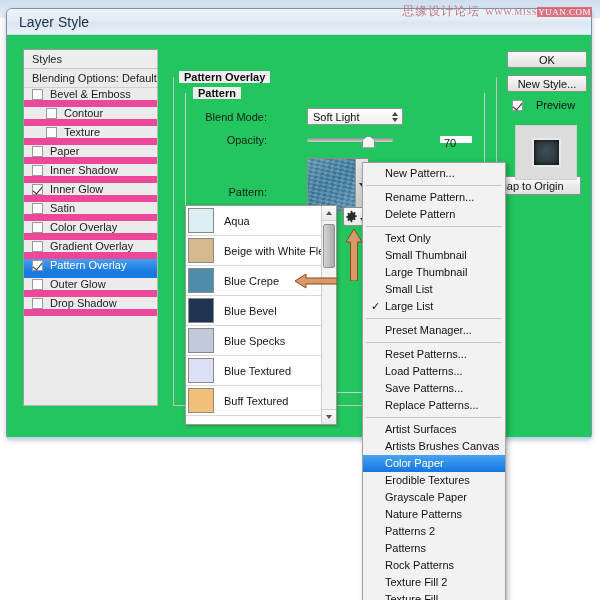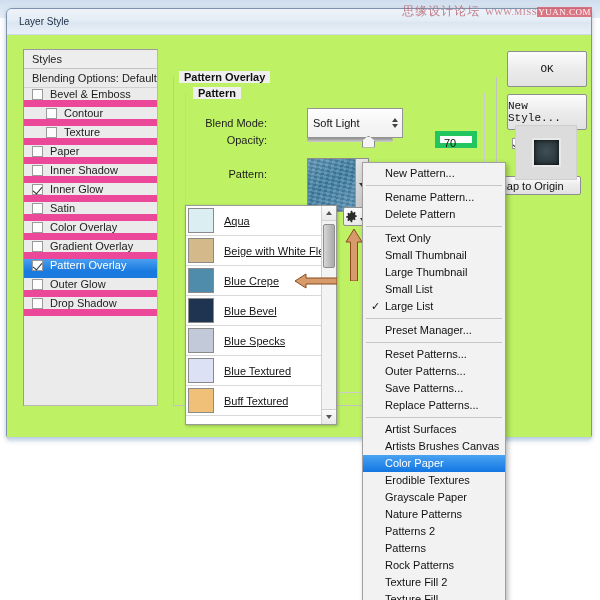--- a/index.html
+++ b/index.html
@@ -88,27 +88,27 @@
     height: 26px;
     border-radius: 5px 5px 0 0;
     background: linear-gradient(180deg, #eef3f9 0%, #e3ecf5 48%, #dbe6f1 52%, #e9f0f8 100%);
     border-bottom: 1px solid #cdd9e6;
     display: flex;
     align-items: center;
     padding-left: 12px;
     box-sizing: border-box;
   }
   .titlebar .title {
-    font-size: 10px;
+    font-size: 14px;
     color: #1b2c44;
   }
   .dlg-body {
     position: absolute;
     left: 0; top: 26px; right: 0; bottom: 0;
-    background: #bef264;
+    background: #22c55e;
   }
 
   
   #styles-panel {
     position: absolute;
     left: 16px;
     top: 14px;
     width: 135px;
     height: 357px;
     background: #ebebeb;
@@ -227,21 +227,21 @@
     font-size: 11px;
     color: #1c1c1c;
     text-align: right;
   }
 
   
   #blend-row { left: 190px; top: 73px; }
   #blend-row .field-label { width: 70px; margin-right: 6px; }
   .select {
     width: 96px;
-    height: 30px;
+    height: 17px;
     border: 1px solid #949494;
     background: linear-gradient(180deg,#fdfdfd,#f0f0f0);
     display: flex;
     align-items: center;
     padding-left: 5px;
     font-size: 11px;
     color: #111;
     box-sizing: border-box;
     position: relative;
   }
@@ -295,21 +295,21 @@
     color: #111;
     padding-left: 4px;
     line-height: 15px;
     margin-left: 8px;
     box-sizing: border-box;
   }
   .unit { font-size: 11px; margin-left: 5px; color: #1c1c1c; }
 
   
   #pattern-row { left: 190px; top: 123px; align-items: flex-start; }
-  #pattern-row .field-label { width: 70px; margin-right: 6px; margin-top: 10px; }
+  #pattern-row .field-label { width: 70px; margin-right: 6px; margin-top: 28px; }
   .swatch-combo {
     position: relative;
     width: 62px;
     height: 54px;
     border: 1px solid #8d8d8d;
     background: #fff;
     display: flex;
     box-sizing: border-box;
   }
   .swatch-img {
@@ -403,21 +403,20 @@
     border: 1px solid #8a8a8a;
     flex: none;
     margin-right: 10px;
     box-sizing: border-box;
   }
   .pick-name {
     font-size: 11px;
     color: #161616;
     white-space: nowrap;
     overflow: hidden;
-    text-decoration: underline;
   }
   .picker-scroll {
     position: absolute;
     right: 0; top: 0;
     width: 15px; bottom: 0;
     background: #f3f3f3;
     border-left: 1px solid #cfcfcf;
     box-sizing: border-box;
   }
   .sb-btn {
@@ -517,21 +516,21 @@
     margin: 3px 3px;
   }
 
   
   #right-col {
     position: absolute;
     left: 500px;
     top: 16px;
     width: 80px;
   }
-  #right-col .btn { width: 80px; height: 36px; margin-bottom: 7px; font-family: Liberation Mono, monospace; }
+  #right-col .btn { width: 80px; height: 17px; margin-bottom: 7px; }
   #preview-row {
     display: flex;
     align-items: center;
     gap: 6px;
     margin-top: 3px;
     margin-left: 5px;
     font-size: 11px;
     color: #111;
   }
   #preview-box {
@@ -752,21 +751,21 @@
     <div class="msep"></div>
     <div class="mi"><span>Text Only</span></div>
     <div class="mi"><span>Small Thumbnail</span></div>
     <div class="mi"><span>Large Thumbnail</span></div>
     <div class="mi"><span>Small List</span></div>
     <div class="mi"><span class="tick">✓</span><span>Large List</span></div>
     <div class="msep"></div>
     <div class="mi"><span>Preset Manager...</span></div>
     <div class="msep"></div>
     <div class="mi"><span>Reset Patterns...</span></div>
-    <div class="mi"><span>Outer Patterns...</span></div>
+    <div class="mi"><span>Load Patterns...</span></div>
     <div class="mi"><span>Save Patterns...</span></div>
     <div class="mi"><span>Replace Patterns...</span></div>
     <div class="msep"></div>
     <div class="mi"><span>Artist Surfaces</span></div>
     <div class="mi"><span>Artists Brushes Canvas</span></div>
     <div class="mi highlight"><span>Color Paper</span></div>
     <div class="mi"><span>Erodible Textures</span></div>
     <div class="mi"><span>Grayscale Paper</span></div>
     <div class="mi"><span>Nature Patterns</span></div>
     <div class="mi"><span>Patterns 2</span></div>

